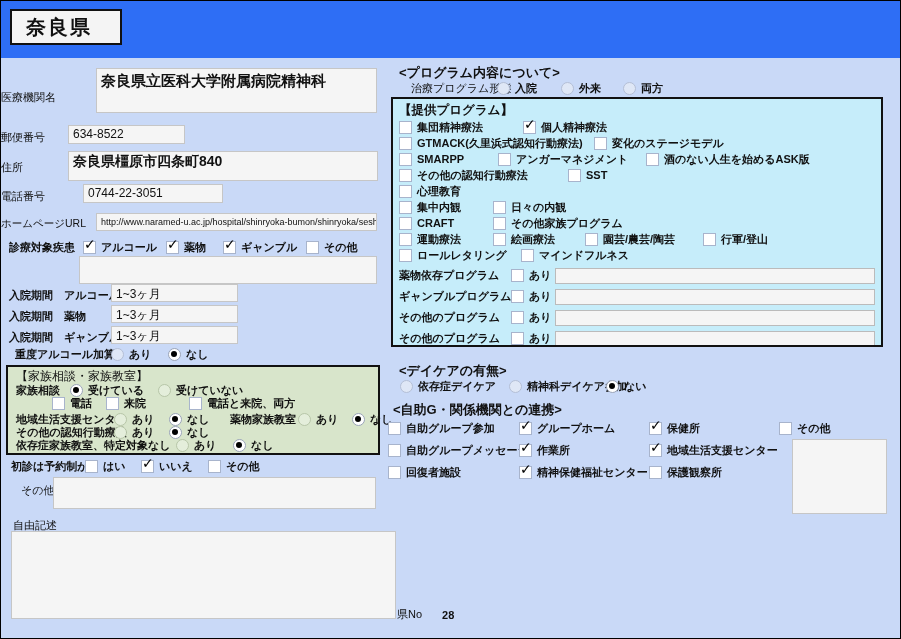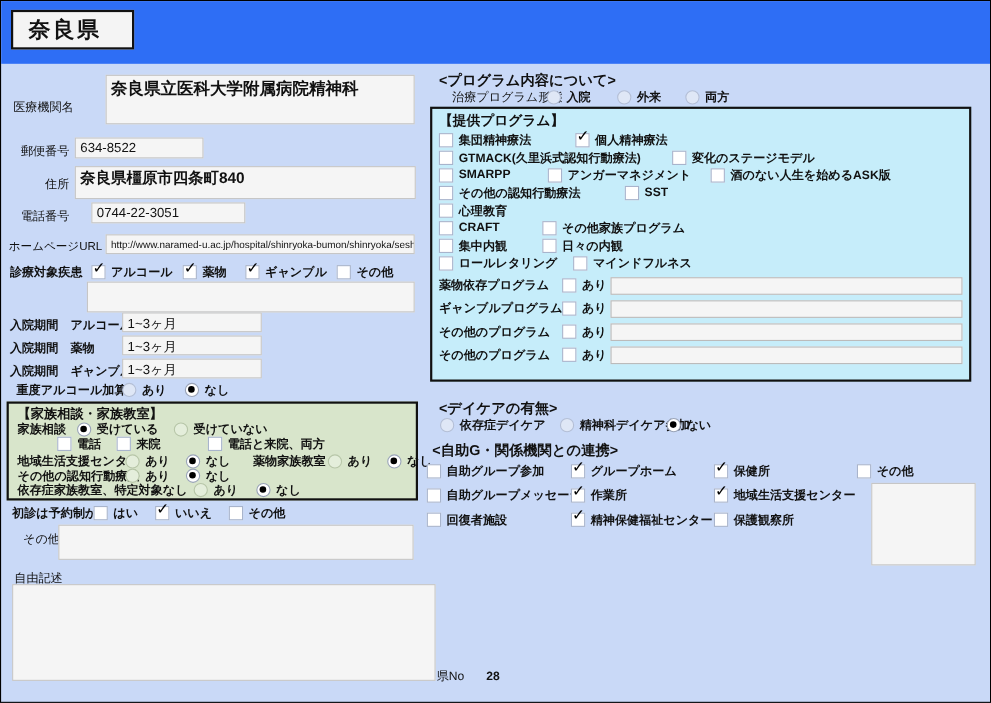--- a/index.html
+++ b/index.html
@@ -4,21 +4,21 @@
 <style>
   html,body{margin:0;padding:0;}
   .page{position:relative;width:901px;height:639px;box-sizing:border-box;border:1px solid #000;
         background:#c9d9f7;font-family:"Liberation Sans","DejaVu Sans",sans-serif;color:#111;overflow:hidden;}
   
   .topband{position:absolute;left:0;top:0;width:100%;height:57px;background:#2e6ef5;}
   .prefbox{position:absolute;left:9px;top:8px;width:112px;height:36px;background:#f4f4f4;border:2px solid #111;
            box-sizing:border-box;display:flex;align-items:center;padding-left:14px;
            font-size:20px;font-weight:bold;letter-spacing:2px;}
   
-  .lab{position:absolute;left:0;width:62px;text-align:right;font-size:11px;}
+  .lab{position:absolute;left:0;width:62px;font-size:11px;}
   .field{position:absolute;background:#f5f5f5;border:1px solid #c6c6c6;box-sizing:border-box;
          overflow:hidden;white-space:nowrap;padding:1px 4px;font-size:12px;}
   
   .row{position:absolute;display:flex;align-items:center;font-size:11px;font-weight:bold;white-space:nowrap;}
   .item{display:flex;align-items:center;flex-shrink:0;}
   .ilab{display:inline-block;flex-shrink:0;}
   
   .cb{display:inline-block;width:11px;height:11px;background:#fff;border:1px solid #a8b4cc;
       position:relative;margin-right:5px;flex-shrink:0;}
   .cb.on::after{content:"\2713";position:absolute;left:0;top:-6px;font-size:14px;font-weight:bold;color:#000;
@@ -28,21 +28,21 @@
       position:relative;margin-right:5px;flex-shrink:0;}
   .rd.on{background:#fff;border-color:#9aa4b8;}
   .rd.on::after{content:"";position:absolute;left:2px;top:2px;width:6px;height:6px;border-radius:50%;background:#000;}
   .greenrd{background:#e4eedb;border-color:#b7c6a8;}
   
   .w44{width:44px}.w54{width:54px}.w55{width:55px}.w56{width:56px}.w57{width:57px}.w61{width:61px}
   .w62{width:62px}.w64{width:64px}.w67{width:67px}.w68{width:68px}.w74{width:74px}.w83{width:83px}
   .w86{width:86px}.w88{width:88px}.w92{width:92px}.w94{width:94px}.w96{width:96px}.w97{width:97px}
   .w98{width:98px}.w99{width:99px}.w109{width:109px}.w112{width:112px}.w118{width:118px}.w122{width:122px}
   .w124{width:124px}.w130{width:130px}.w131{width:131px}.w148{width:148px}.w160{width:160px}
-  .w169{width:169px}.w196{width:212px}
+  .w169{width:169px}.w196{width:195px}
   .ml36{margin-left:36px}
   
   #lab-name{top:89px;width:66px}
   #lab-zip{top:129px}
   #lab-addr{top:159px}
   #lab-tel{top:188px}
   #lab-url{top:216px;width:92px;font-size:10.5px}
   #f-name{left:95px;top:67px;width:281px;height:45px;font-size:15px;font-weight:bold;line-height:22px}
   #f-zip{left:67px;top:124px;width:117px;height:19px}
   #f-addr{left:67px;top:150px;width:310px;height:30px;font-size:14px;font-weight:bold}
@@ -80,21 +80,21 @@
   .prow{display:flex;align-items:center;height:16px;font-size:11px;font-weight:bold;white-space:nowrap;}
   .pfrow{display:flex;align-items:center;margin-top:4px;height:17px;font-size:11px;font-weight:bold;white-space:nowrap;}
   .pfrow .pfield{flex:1;height:16px;background:#f5f5f5;border:1px solid #bbb;box-sizing:border-box;
                  font-size:11px;font-weight:normal;padding:0 3px;overflow:hidden;}
   #sec2-title{left:398px;top:361px}
   #row-daycare{left:399px;top:378px}
   #sec3-title{left:392px;top:400px}
   .cooprow{position:absolute;left:387px;display:flex;align-items:flex-end;font-size:11px;font-weight:bold;white-space:nowrap;}
   #coop-r0{top:420px}#coop-r1{top:442px}#coop-r2{top:464px}
   #coop-other-box{left:791px;top:438px;width:95px;height:75px}
-  .famtitle{font-weight:bold;}
+  .famtitle{font-weight:normal;}
 </style>
 </head>
 <body>
 
 <div class="page">
 
   <div class="topband">
     <div class="prefbox">奈良県</div>
   </div>
 
@@ -316,35 +316,53 @@
     </div>
     <div class="prow">
       <span class="item">
           <span class="cb"></span>
           <span>心理教育</span>
         </span>
     </div>
     <div class="prow">
       <span class="item w94">
           <span class="cb"></span>
+          <span>集中内観</span>
+        </span>
+      <span class="item">
+          <span class="cb"></span>
+          <span>日々の内観</span>
+        </span>
+    </div>
+    <div class="prow">
+      <span class="item w94">
+          <span class="cb"></span>
           <span>CRAFT</span>
         </span>
       <span class="item">
           <span class="cb"></span>
           <span>その他家族プログラム</span>
         </span>
     </div>
     <div class="prow">
       <span class="item w94">
           <span class="cb"></span>
-          <span>集中内観</span>
-        </span>
-      <span class="item">
-          <span class="cb"></span>
-          <span>日々の内観</span>
+          <span>運動療法</span>
+        </span>
+      <span class="item w92">
+          <span class="cb"></span>
+          <span>絵画療法</span>
+        </span>
+      <span class="item w118">
+          <span class="cb"></span>
+          <span>園芸/農芸/陶芸</span>
+        </span>
+      <span class="item">
+          <span class="cb"></span>
+          <span>行軍/登山</span>
         </span>
     </div>
     <div class="prow">
       <span class="item w122">
           <span class="cb"></span>
           <span>ロールレタリング</span>
         </span>
       <span class="item">
           <span class="cb"></span>
           <span>マインドフルネス</span>

